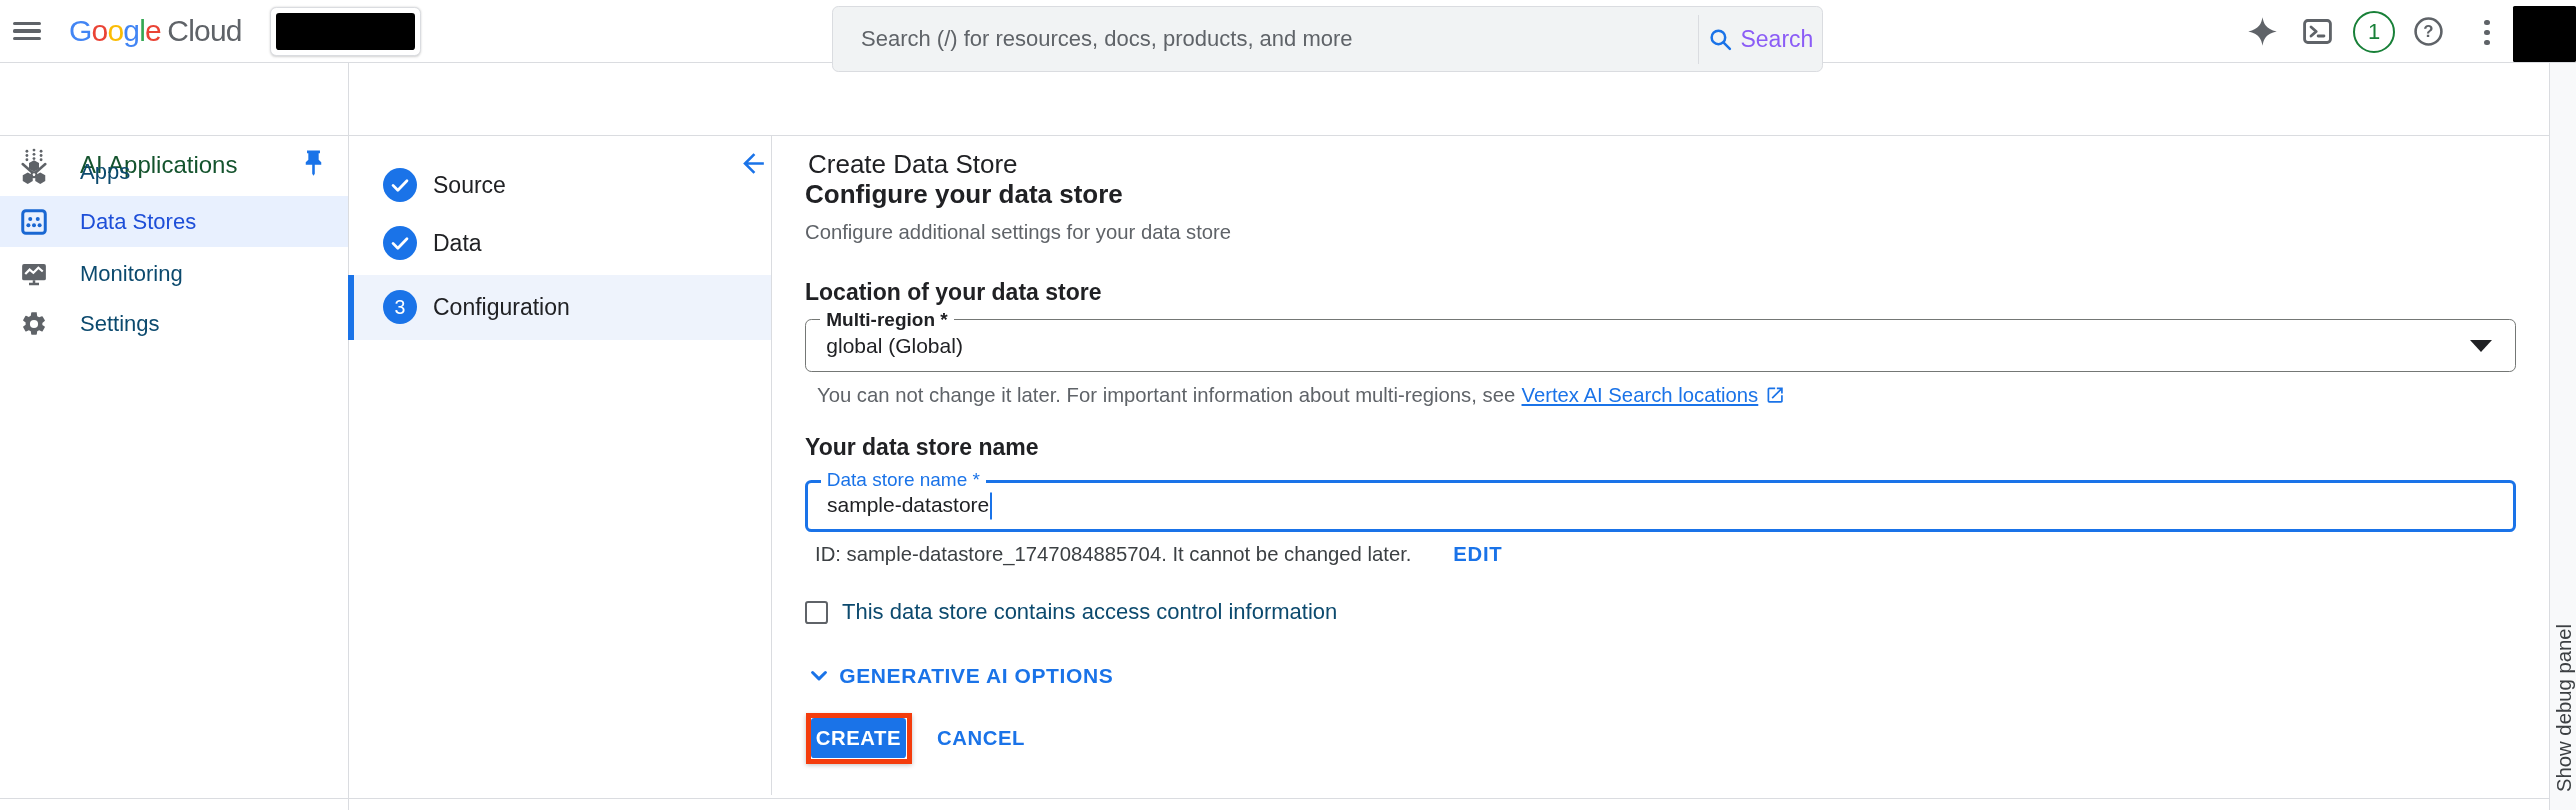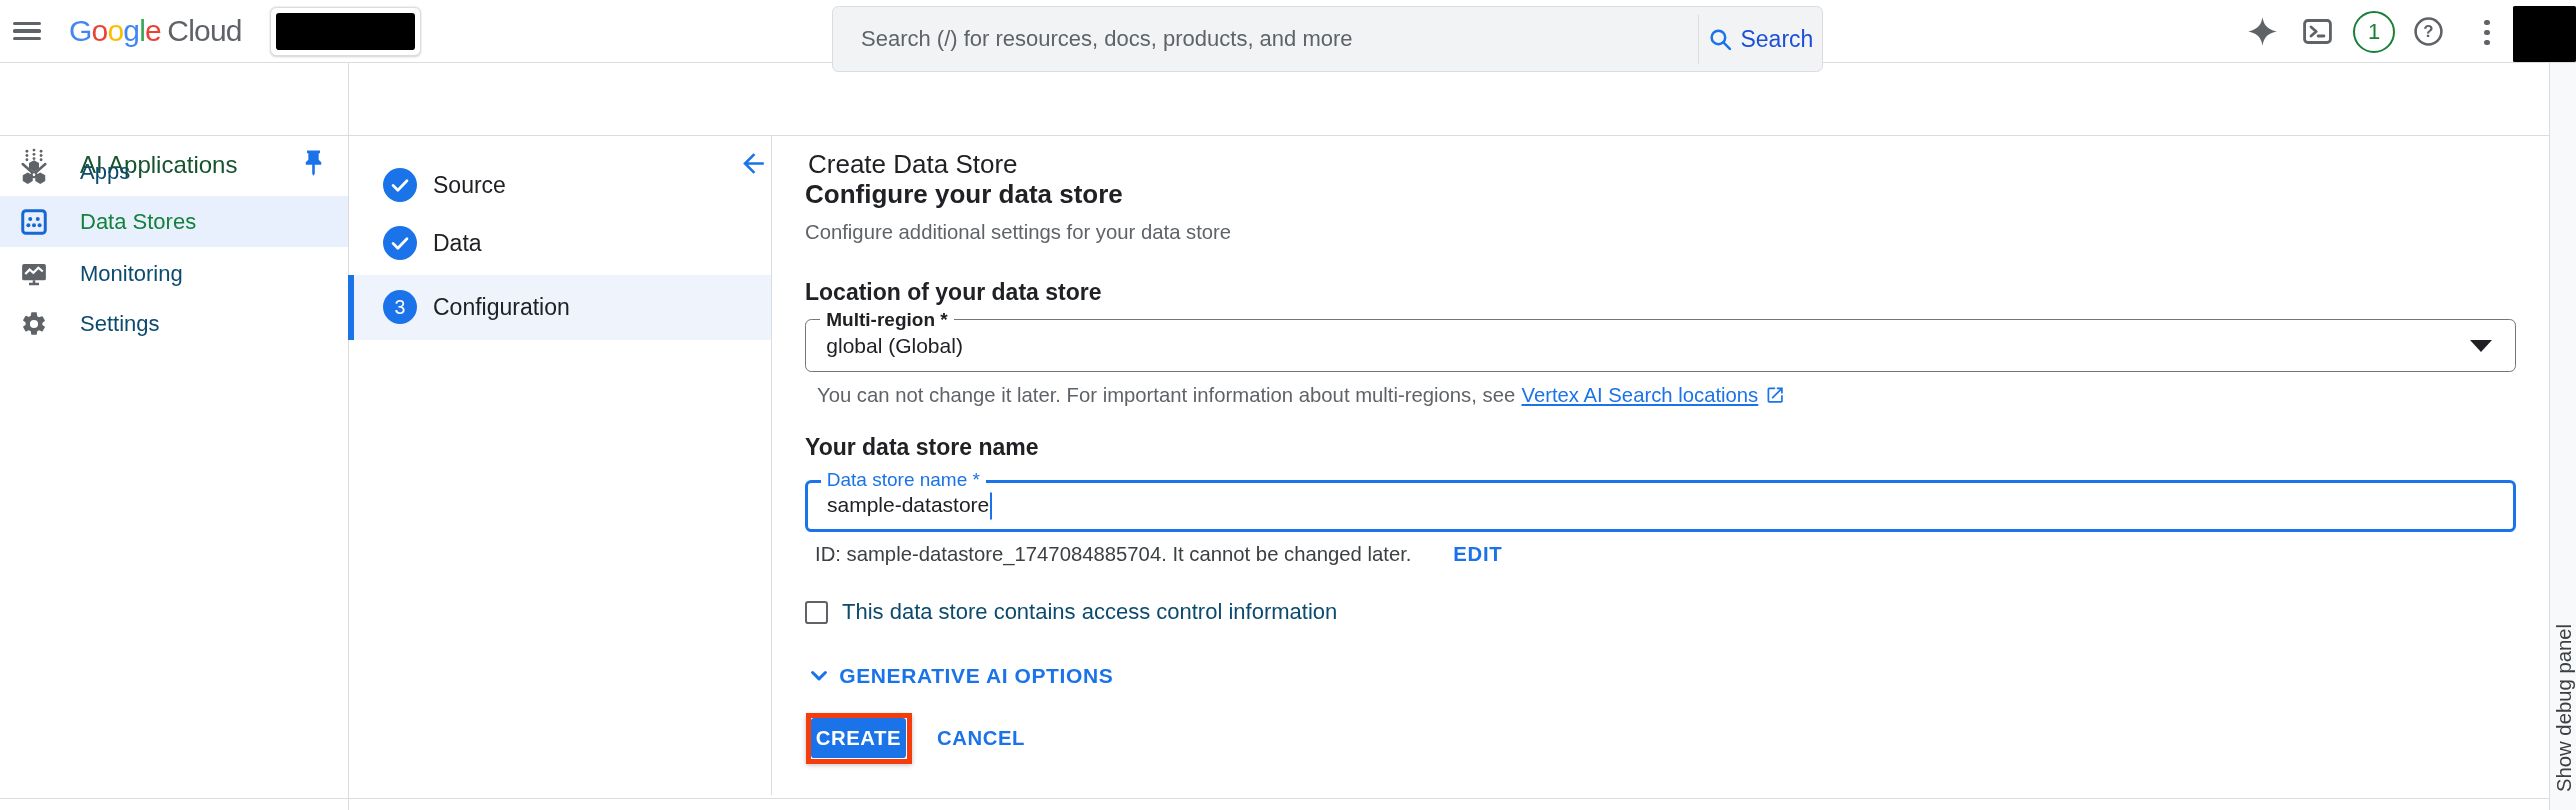--- a/index.html
+++ b/index.html
@@ -20,21 +20,21 @@
   .logo .c0 { color:#4285F4; } .logo .c1 { color:#EA4335; } .logo .c2 { color:#FBBC04; }
   .logo .c3 { color:#4285F4; } .logo .c4 { color:#34A853; } .logo .c5 { color:#EA4335; }
   .logo .cloud { color:#5f6368; margin-left:6.3px; font-weight:400; }
   .project-box { position:absolute; left:270px; top:7px; width:151px; height:49px; background:#fff; border:0.8px solid #dadce0; border-radius:6.3px; box-shadow:0 0.8px 2.3px rgba(0,0,0,.18); }
   .project-box .redacted { position:absolute; left:4.7px; top:4.7px; right:4.7px; bottom:4.7px; background:#000; border-radius:3.1px; }
 
   .searchbar { position:absolute; left:832px; top:6.3px; width:991px; height:66px; background:#f1f3f4; border:0.8px solid #dadce0; border-radius:6.3px; display:flex; align-items:center; }
   .searchbar input { flex:1; height:47px; border:none; outline:none; background:transparent; font-family:inherit; font-size:22px; color:#5f6368; padding:0 0 0 28px; }
   .searchbar input::placeholder { color:#5f6368; opacity:1; }
   .search-btn { width:124px; height:49px; border-left:0.8px solid #dadce0; display:flex; align-items:center; justify-content:center; gap:7.8px; cursor:pointer; }
-  .search-btn .lbl { font-size:23px; color:#1d4ed8; font-weight:500; }
+  .search-btn .lbl { font-size:23px; color:#8b5cf6; font-weight:500; }
   .ticon { position:absolute; top:15.7px; width:31px; height:31px; display:flex; align-items:center; justify-content:center; cursor:pointer; }
   .badge-circle { position:absolute; left:2353px; top:11px; width:42px; height:42px; border:2.3px solid #188038; border-radius:50%; display:flex; align-items:center; justify-content:center; font-size:22px; color:#188038; cursor:pointer; }
   .dots { position:absolute; left:2476px; top:17px; width:22px; height:31px; display:flex; flex-direction:column; align-items:center; justify-content:center; gap:4.7px; cursor:pointer; }
   .dots i { width:5.5px; height:5.5px; border-radius:50%; background:#5f6368; }
   .avatar-redacted { position:absolute; left:2513px; top:6.3px; width:63px; height:56px; background:#000; border-radius:1.6px; }
 
   
   .band-divider { position:absolute; left:0; top:135px; width:2549px; height:0.8px; background:#dadce0; }
   .product-header { position:absolute; left:0; top:63px; width:348px; height:73px; }
   .product-title { position:absolute; left:80px; top:88px; font-size:24px; color:#14532d; }
@@ -44,21 +44,21 @@
   .page-header { position:absolute; left:348px; top:63px; width:2201px; height:73px; }
   .back-btn { position:absolute; left:390px; top:85px; width:31px; height:31px; cursor:pointer; }
   .page-title { position:absolute; left:460px; top:86px; font-size:26px; color:#202124; }
 
   
   .sidebar-divider { position:absolute; left:348px; top:63px; width:0.8px; height:748px; background:#dadce0; }
   .nav-item { position:absolute; left:0; width:348px; height:50px; display:flex; align-items:center; cursor:pointer; }
   .nav-item .icon { position:absolute; left:19px; width:30px; height:30px; display:flex; align-items:center; justify-content:center; }
   .nav-item .lbl { position:absolute; left:80px; font-size:22px; color:#0c4a6e; }
   .nav-item.selected { background:#e8f0fe; }
-  .nav-item.selected .lbl { color:#15803d; }
+  .nav-item.selected .lbl { color:#1d4ed8; }
 
   
   .stepper-divider { position:absolute; left:771px; top:136px; width:0.8px; height:659px; background:#dadce0; }
   .step-active-bg { position:absolute; left:348px; top:275px; width:423px; height:65px; background:#eef3fc; }
   .step-active-bar { position:absolute; left:348px; top:275px; width:6.3px; height:65px; background:#1a73e8; }
   .step { position:absolute; left:348px; width:423px; height:50px; cursor:pointer; }
   .step .circle { position:absolute; left:35px; top:50%; transform:translateY(-50%); width:34px; height:34px; border-radius:50%; background:#1a73e8; display:flex; align-items:center; justify-content:center; color:#fff; font-size:19.6px; }
   .step .lbl { position:absolute; left:85px; top:50%; transform:translateY(-50%); font-size:23px; color:#202124; }
 
   

